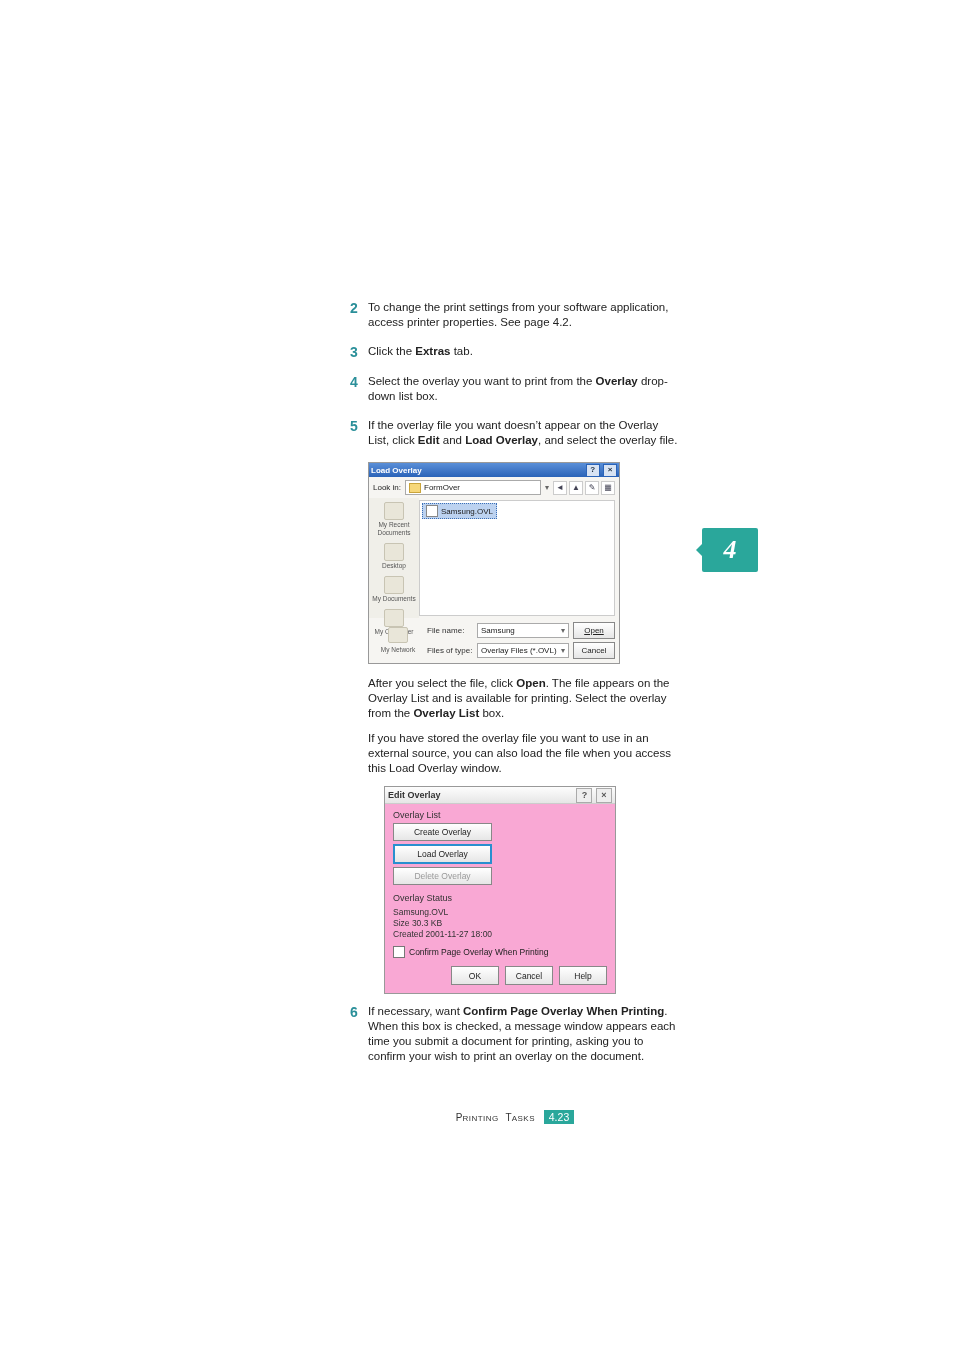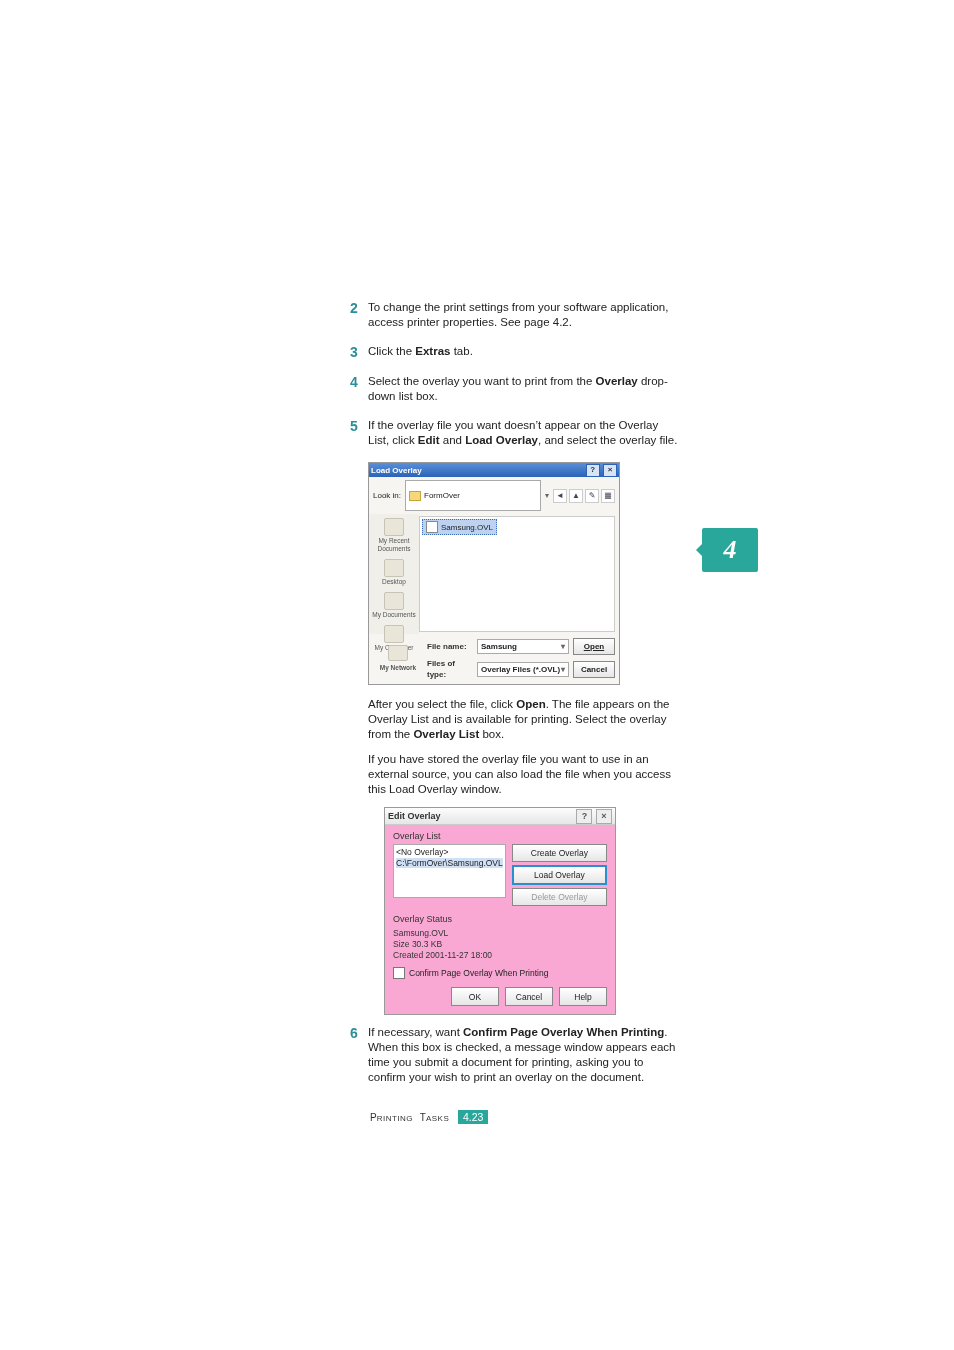--- a/index.html
+++ b/index.html
@@ -112,21 +112,21 @@
     padding: 3px 4px;
     gap: 4px;
   }
   .lookin-combo {
     flex: 1;
     height: 13px;
     border: 1px solid #aaa;
     background: #fff;
     display: flex;
     align-items: center;
-    padding: 8px 3px;
+    padding: 0 3px;
     gap: 3px;
   }
   .folder-ico {
     width: 10px; height: 8px;
     background: #f6d77a;
     border: 1px solid #c9a43b;
     display: inline-block;
   }
   .ctrl-icons { display: flex; gap: 2px; }
   .ctrl-icons span {
@@ -187,21 +187,20 @@
   .bottombar {
     display: flex;
     flex-direction: column;
     padding: 4px;
     gap: 3px;
   }
   .brow {
     display: flex;
     align-items: center;
     gap: 4px;
-    font-weight: bold;
   }
   .brow .spacer { width: 50px; display:flex; flex-direction:column; align-items:center;}
   .brow .lbl { width: 46px; font-size: 8px; color:#333;}
   .brow .combo {
     flex: 1;
     height: 13px;
     border: 1px solid #aaa;
     background: #fff;
     padding: 0 3px;
     display:flex;align-items:center;justify-content:space-between;
@@ -265,24 +264,24 @@
   .prose {
     font-size: 11.5px;
     line-height: 15px;
     color: #222;
     margin: 0 0 10px 18px;
   }
 
   
   .footer {
     position: absolute;
-    left: 370px;
+    left: 350px;
     width: 330px;
     top: 1110px;
-    text-align: left;
+    text-align: center;
     font-size: 10px;
     letter-spacing: 0;
     color: #333;
   }
   .footer .sc { font-variant: small-caps; letter-spacing: 0.5px; margin-right: 4px;}
   .footer .pg {
     display:inline-block;
     background:#2aa79b;
     color:#fff;
     padding:1px 5px;
@@ -423,26 +422,20 @@
       <div class="titlebar2">
         <span>Edit Overlay</span>
         <span class="btns">
           <span>?</span>
           <span>×</span>
         </span>
       </div>
       <div class="inner">
         <div class="sect-lbl">Overlay List</div>
         <div class="row">
-          <div class="listwrap">
-            <div class="listbox">
-              <div>&lt;No Overlay&gt;</div>
-              <div class="hl">C:\FormOver\Samsung.OVL</div>
-            </div>
-          </div>
           <div class="btncol">
             <div class="btn">
                 <span>Create Overlay</span>
               </div>
             <div class="btn hl">
                 <span>Load Overlay</span>
               </div>
             <div class="btn dis">
                 <span>Delete Overlay</span>
               </div>

